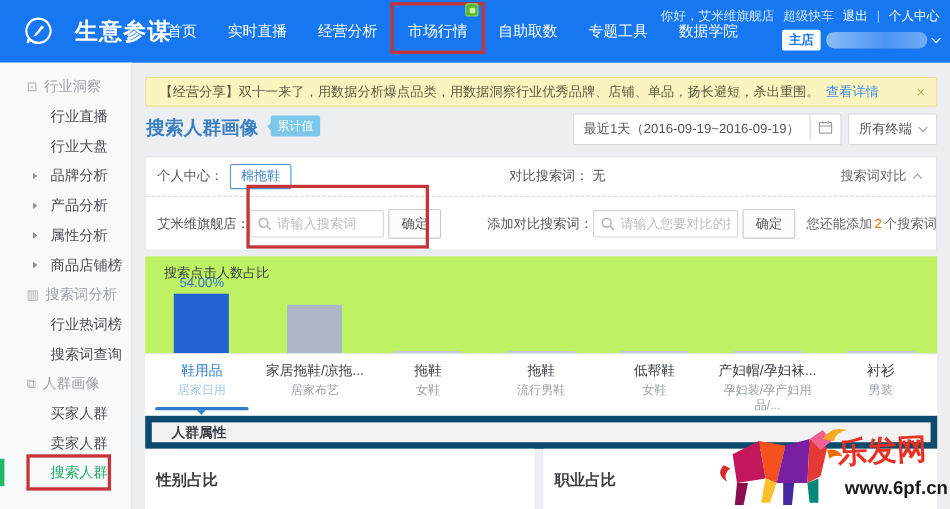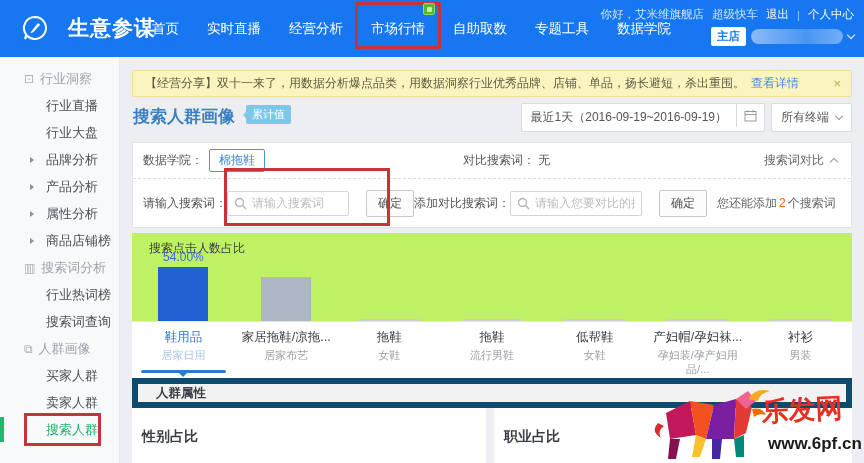--- a/index.html
+++ b/index.html
@@ -59,22 +59,22 @@
   .kw-tag { margin-left:6px; border:1px solid #4D94DB; color:#3E86D6; padding:2px 9px; font-size:12px; border-radius:2px; cursor:pointer; }
   .cmp-group { position:absolute; left:330px; color:#555; }
   .toggle { position:absolute; right:14px; color:#666; display:flex; align-items:center; gap:7px; cursor:pointer; }
   .chev-up { width:6px; height:6px; border-left:1px solid #999; border-top:1px solid #999; transform:rotate(45deg); margin-top:3px; }
   .card-row2 { height:48px; display:flex; align-items:center; padding:0 10px; color:#555; white-space:nowrap; }
   .input-wrap { position:relative; display:inline-block; }
   .input-wrap svg { position:absolute; left:7px; top:6px; }
   .kw-input { height:25px; border:1px solid #D5D5D5; border-radius:2px; font-size:12px; padding:0 6px 0 24px; color:#333; width:122px; font-family:inherit; }
   .kw-input.wide { width:132px; }
   .kw-input::placeholder { color:#BDBDBD; }
-  .btn-confirm { margin-left:17px; border:1px solid #C9C9C9; background:#FCFCFC; color:#555; font-size:12px; padding:4px 11px; border-radius:2px; cursor:pointer; font-family:inherit; }
-  .lbl2 { }
+  .btn-confirm { margin-left:4px; border:1px solid #C9C9C9; background:#FCFCFC; color:#555; font-size:12px; padding:4px 11px; border-radius:2px; cursor:pointer; font-family:inherit; }
+  .lbl2 { margin-left:42px; }
   .remain { margin-left:10px; color:#666; }
   .remain .cnt { color:#F60; padding:0 2px; }
   .anno2 { position:absolute; left:104px; top:111px; width:166px; height:58px; border:3px solid #C43438; pointer-events:none; }
   
   .plot { position:absolute; left:12px; right:12px; top:176px; height:88px; background:#bef264; }
   .plot-title { position:absolute; left:17px; top:7px; color:#3A3F45; font-size:12px; }
   .bars { position:absolute; left:0; right:0; bottom:0; top:0; display:flex; align-items:flex-end; }
   .bar-col { flex:1; display:flex; flex-direction:column; align-items:center; justify-content:flex-end; height:100%; }
   .bar-label { font-size:12px; color:#3A6FD8; margin-bottom:2px; height:15px; }
   .bar { width:50px; }
@@ -252,33 +252,33 @@
         </span>
       </div>
       <div class="terminal-box">
         <span>所有终端</span>
         <span class="chev"></span>
       </div>
     </div>
 
     <div class="card">
       <div class="card-row1">
-        <span>数据学院：</span>
+        <span>个人中心：</span>
         <span class="kw-tag">棉拖鞋</span>
         <span class="cmp-group">
           <span>对比搜索词：</span>
           <span>无</span>
         </span>
         <span class="toggle">
           <span>搜索词对比</span>
           <span class="chev-up"></span>
         </span>
       </div>
       <div class="card-row2">
-        <span>请输入搜索词：</span>
+        <span>艾米维旗舰店：</span>
         <span class="input-wrap">
           <svg width="13" height="13" viewBox="0 0 13 13">
             <circle cx="5.5" cy="5.5" r="4" fill="none" stroke="#B5B5B5" stroke-width="1.4"></circle>
             <line x1="8.6" y1="8.6" x2="12" y2="12" stroke="#B5B5B5" stroke-width="1.4"></line>
           </svg>
           <input class="kw-input" type="text" placeholder="请输入搜索词" style="">
         </span>
         <button class="btn-confirm">确定</button>
         <span class="lbl2">添加对比搜索词：</span>
         <span class="input-wrap">

